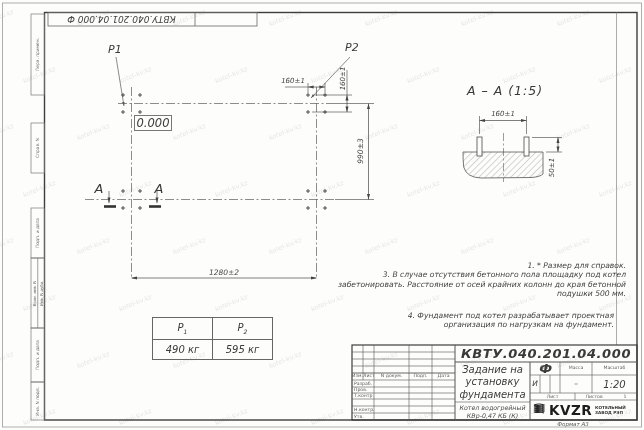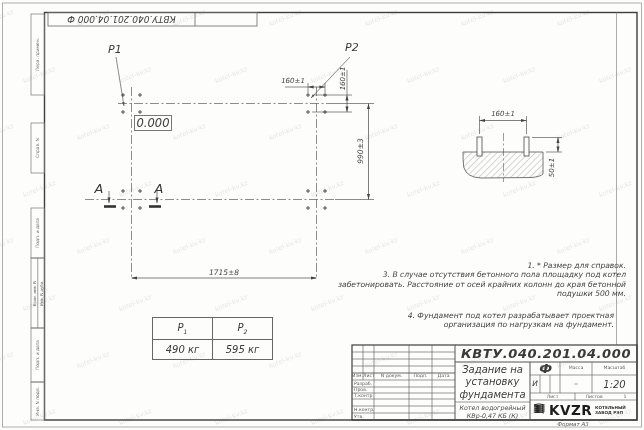--- a/index.html
+++ b/index.html
@@ -249,25 +249,26 @@
   <div class="vtext" style="left:37.8px;top:258px;width:6.7px;height:70px;font-size:3.9px;">Инв. N дубл.</div>
   <div class="vtext" style="left:31px;top:328px;width:13.5px;height:54px;">Подп. и дата</div>
   <div class="vtext" style="left:31px;top:382px;width:13.5px;height:38px;">Инв. N подл.</div>
 
   <div class="abs it" style="left:108px;top:43px;font-size:11px;">P1</div>
   <div class="abs it" style="left:345px;top:41px;font-size:11px;">P2</div>
   <div class="abs it ctr" style="left:134px;top:115px;width:38px;height:16px;line-height:15px;font-size:11.5px;border:0.8px solid #777;">0.000</div>
   <div class="abs it ctr" style="left:92px;top:181px;width:14px;font-size:13px;">А</div>
   <div class="abs it ctr" style="left:152px;top:181px;width:14px;font-size:13px;">А</div>
 
-  <div class="abs dim ctr" style="left:194px;top:268px;width:60px;">1715±8</div>
+  <div class="abs dim ctr" style="left:194px;top:268px;width:60px;">1280±2</div>
   <div class="abs dim ctr rot" style="left:339px;top:146px;width:44px;height:10px;">990±3</div>
   <div class="abs dim ctr" style="left:276px;top:77px;width:34px;font-size:7px;">160±1</div>
   <div class="abs dim ctr rot" style="left:326px;top:74px;width:34px;height:9px;font-size:7px;">160±1</div>
 
+  <div class="abs it ctr" style="left:453px;top:83px;width:104px;font-size:12.5px;letter-spacing:1px;">А – А (1:5)</div>
   <div class="abs dim ctr" style="left:478px;top:110px;width:50px;font-size:7px;">160±1</div>
   <div class="abs dim ctr rot" style="left:537px;top:163px;width:30px;height:9px;font-size:7px;">50±1</div>
 
   <table class="loads abs" style="left:152px;top:317px;">
     <tbody>
         <tr>
       <td style="width:60px;height:22px;"><span>P</span><sub style="font-size:6px;">1</sub></td>
       <td style="width:60px;"><span>P</span><sub style="font-size:6px;">2</sub></td>
     </tr>
     <tr>

